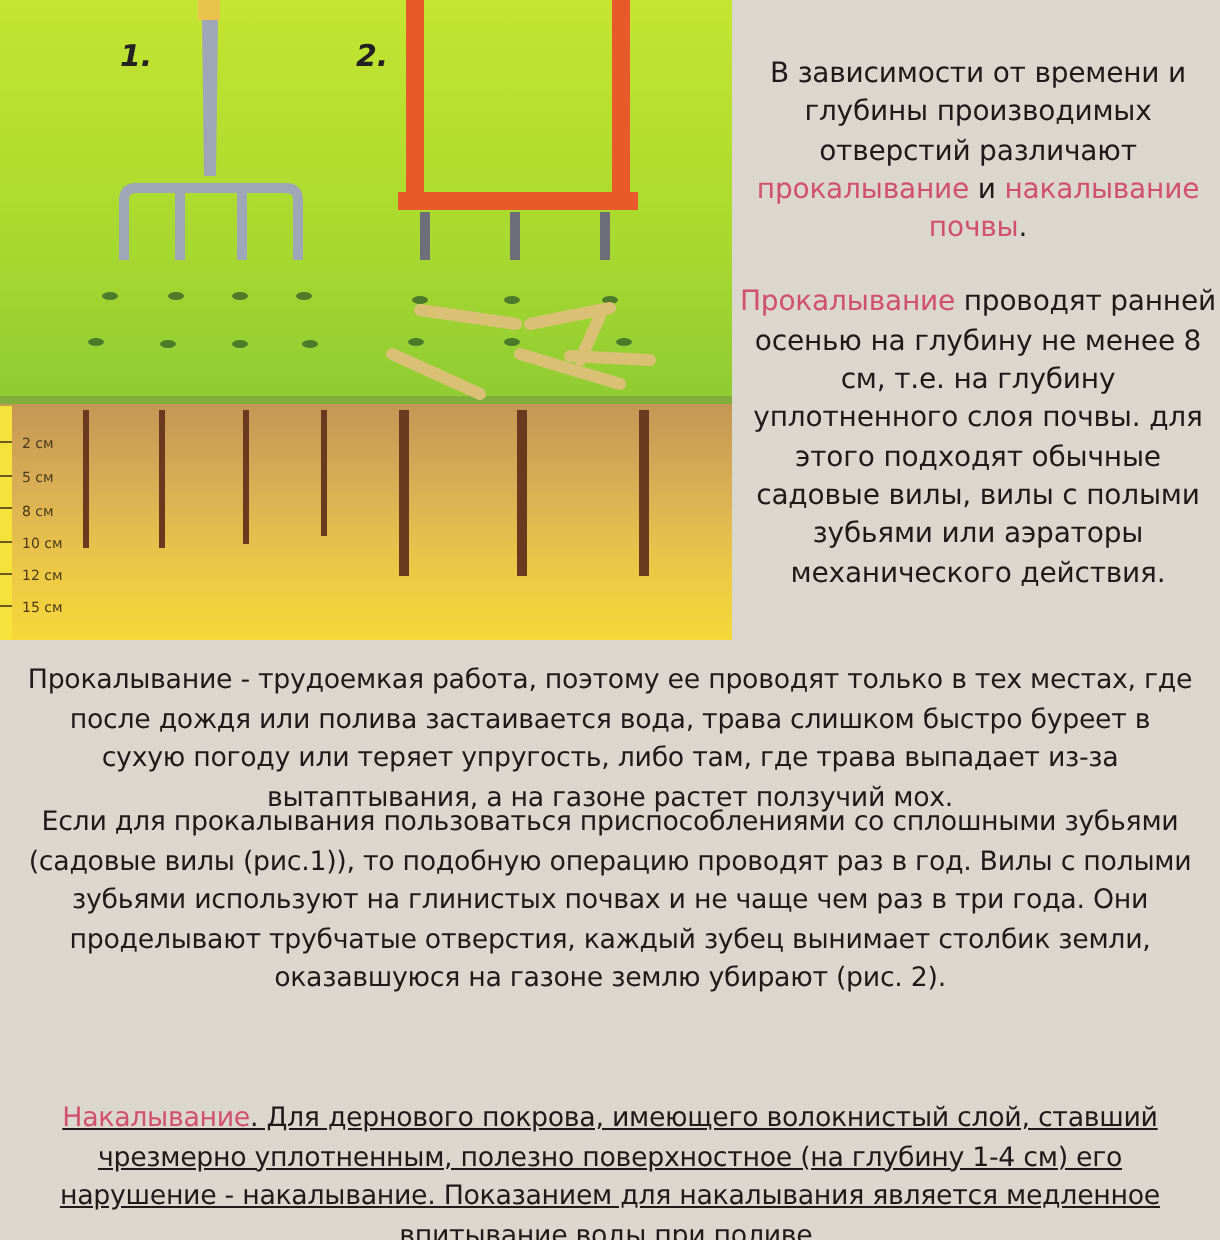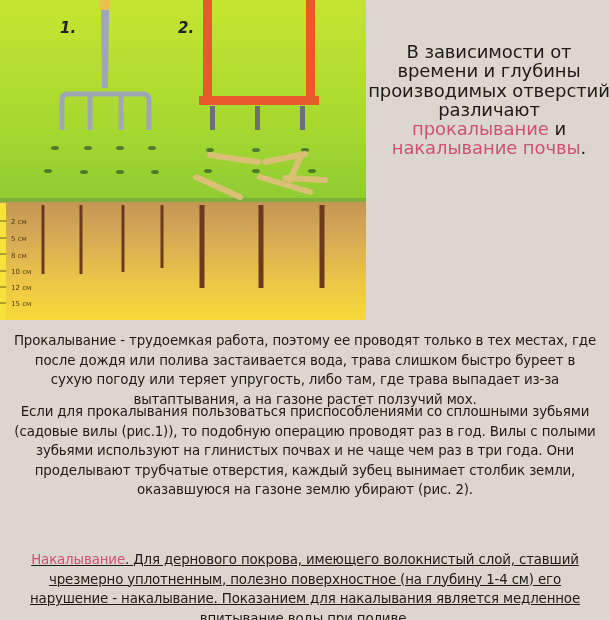--- a/index.html
+++ b/index.html
@@ -11,24 +11,24 @@
     position: relative;
   }
   .illustration {
     position: absolute; left: 0; top: 0;
     width: 366px; height: 320px;
     overflow: hidden;
   }
   .illustration svg { display: block; }
 
   .side-text {
-    position: absolute; left: 368px; top: 42px;
+    position: absolute; left: 368px; top: 28px;
     width: 242px;
     text-align: center;
-    font-size: 18px;
+    font-size: 14px;
     line-height: 19.3px;
     letter-spacing: -0.1px;
   }
   .side-text p { margin-bottom: 18px; }
   .hl { color: #d0506e; }
 
   .body-text {
     position: absolute; left: 0; width: 610px;
     text-align: center;
     font-size: 13.4px;
@@ -134,20 +134,23 @@
       <text x="11" y="290">12 см</text>
       <text x="11" y="306">15 см</text>
     </g>
   </svg>
 </div>
 
 <div class="side-text">
   <p>
     <span>В зависимости от времени и глубины производимых отверстий различают </span><span class="hl">прокалывание</span><span> и </span><span class="hl">накалывание почвы</span><span>.</span>
   </p>
+  <p>
+    <span class="hl">Прокалывание</span><span> проводят ранней осенью на глубину не менее 8 см, т.е. на глубину уплотненного слоя почвы. для этого подходят обычные садовые вилы, вилы с полыми зубьями или аэраторы механического действия.</span>
+  </p>
 </div>
 
 <div class="body-text p1">
   <p>Прокалывание - трудоемкая работа, поэтому ее проводят только в тех местах, где после дождя или полива застаивается вода, трава слишком быстро буреет в сухую погоду или теряет упругость, либо там, где трава выпадает из-за вытаптывания, а на газоне растет ползучий мох.</p>
 </div>
 <div class="body-text p2">
   <p>Если для прокалывания пользоваться приспособлениями со сплошными зубьями (садовые вилы (рис.1)), то подобную операцию проводят раз в год. Вилы с полыми зубьями используют на глинистых почвах и не чаще чем раз в три года. Они проделывают трубчатые отверстия, каждый зубец вынимает столбик земли, оказавшуюся на газоне землю убирают (рис. 2).</p>
 </div>
 <div class="body-text p3">
   <p><span class="hl">Накалывание</span><span>. Для дернового покрова, имеющего волокнистый слой, ставший чрезмерно уплотненным, полезно поверхностное (на глубину 1-4 см) его нарушение - накалывание. Показанием для накалывания является медленное впитывание воды при поливе.</span></p>

